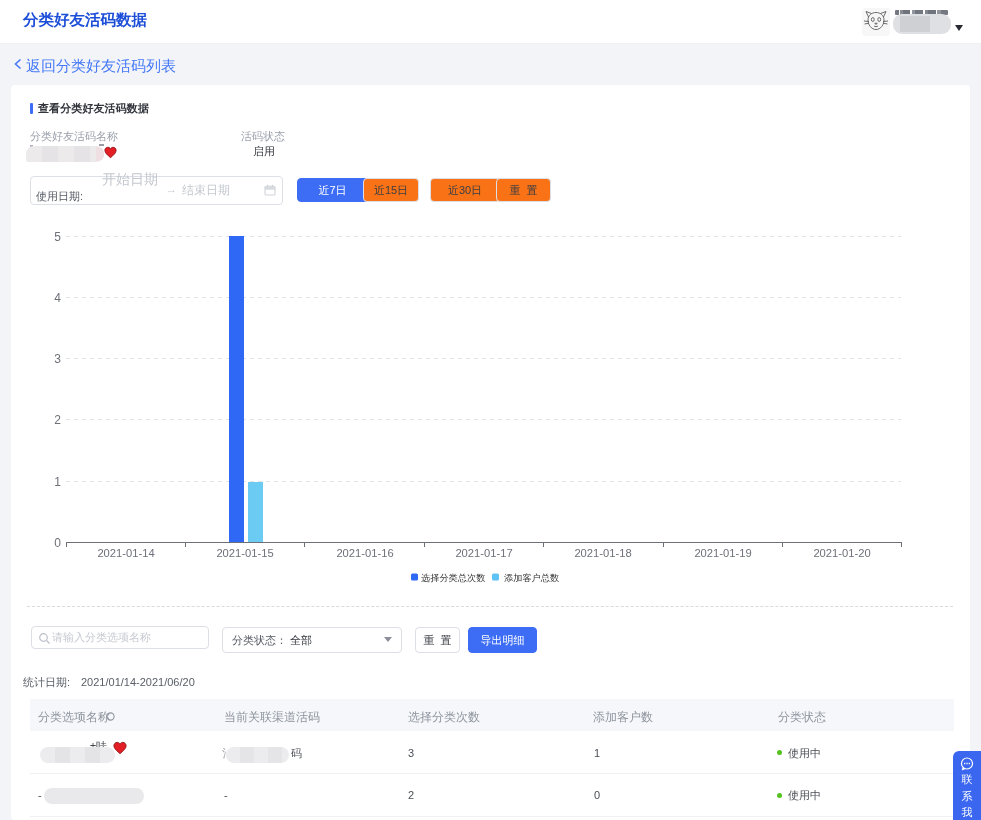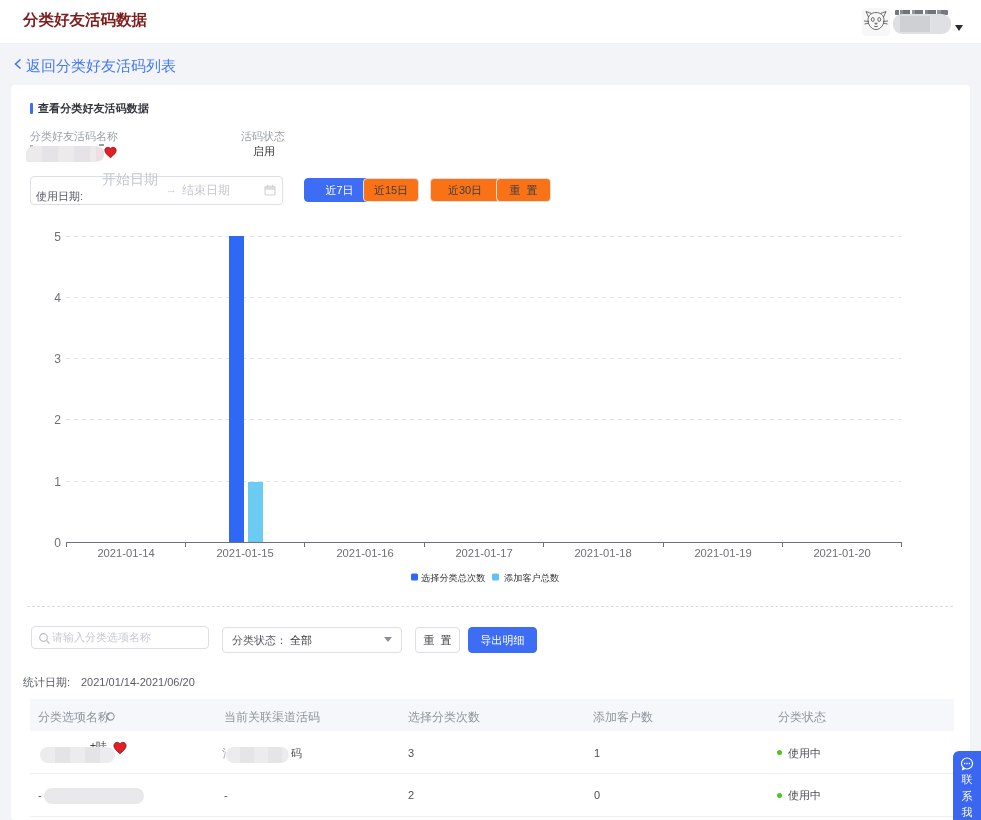--- a/index.html
+++ b/index.html
@@ -2,21 +2,21 @@
 <html><head>
 <meta charset="utf-8">
 <style>
   * { margin:0; padding:0; box-sizing:border-box; }
   html,body { width:981px; height:820px; overflow:hidden; }
   body { font-family:"Liberation Sans", sans-serif; background:#f3f4f8; }
   .page { position:relative; width:981px; height:820px; }
   .abs { position:absolute; }
 
   .topbar { position:absolute; left:0; top:0; width:981px; height:44px; background:#fff; border-bottom:1px solid #f0f1f5; }
-  .title { position:absolute; left:23px; top:12px; font-size:15.5px; line-height:1; font-weight:700; color:#7f1d1d; }
+  .title { position:absolute; left:23px; top:12px; font-size:15.5px; line-height:1; font-weight:700; color:#1d4ed8; }
 
   .crumb { position:absolute; left:13px; top:58px; font-size:15px; line-height:1; color:#4478f6; }
 
   .card { position:absolute; left:11px; top:85px; width:959px; height:735px; background:#fff; border-radius:4px; }
 
   .secbar { position:absolute; left:30px; top:103px; width:3px; height:11px; background:#3d6df5; border-radius:1px; }
   .sectitle { position:absolute; left:38px; top:103px; font-size:11px; line-height:1; font-weight:700; color:#32353c; letter-spacing:0.1px; }
 
   .lbl { position:absolute; font-size:11px; line-height:1; color:#9aa0ab; }
   .val { position:absolute; font-size:11px; line-height:1; color:#32353c; }
@@ -104,21 +104,21 @@
   <div class="di-label">使用日期:</div>
   <div class="di-ph1">开始日期</div>
   <div class="di-arrow">→</div>
   <div class="di-ph2">结束日期</div>
   <svg class="abs" style="left:264px; top:184px;" width="12" height="12" viewBox="0 0 12 12">
     <rect x="1" y="2.2" width="10" height="8.8" rx="1.3" fill="none" stroke="#d0d3d9" stroke-width="1.1"></rect>
     <path d="M2 2.2 h8 a1.3 1.3 0 0 1 1.3 1.3 v2.2 h-10.6 v-2.2 a1.3 1.3 0 0 1 1.3 -1.3 z" fill="#d7dade"></path>
     <path d="M3.6 0.8 L3.6 3 M8.4 0.8 L8.4 3" stroke="#d0d3d9" stroke-width="1.1"></path>
   </svg>
 
-  <div class="btn primary" style="left:304px; width:71px;">近7日</div>
+  <div class="btn primary" style="left:297px; width:71px;">近7日</div>
   <div class="btn" style="left:363px; width:56px;">近15日</div>
   <div class="btn" style="left:430px; width:70px;">近30日</div>
   <div class="btn" style="left:496px; width:55px; letter-spacing:6px; padding-left:6px;">重置</div>
 
   <svg class="abs" style="left:0; top:0;" width="981" height="620" viewBox="0 0 981 620">
     <g stroke="#e0e3e9" stroke-width="1" stroke-dasharray="4 4">
       <line x1="66" y1="236.5" x2="901" y2="236.5"></line>
       <line x1="66" y1="297.5" x2="901" y2="297.5"></line>
       <line x1="66" y1="358.5" x2="901" y2="358.5"></line>
       <line x1="66" y1="419.5" x2="901" y2="419.5"></line>

